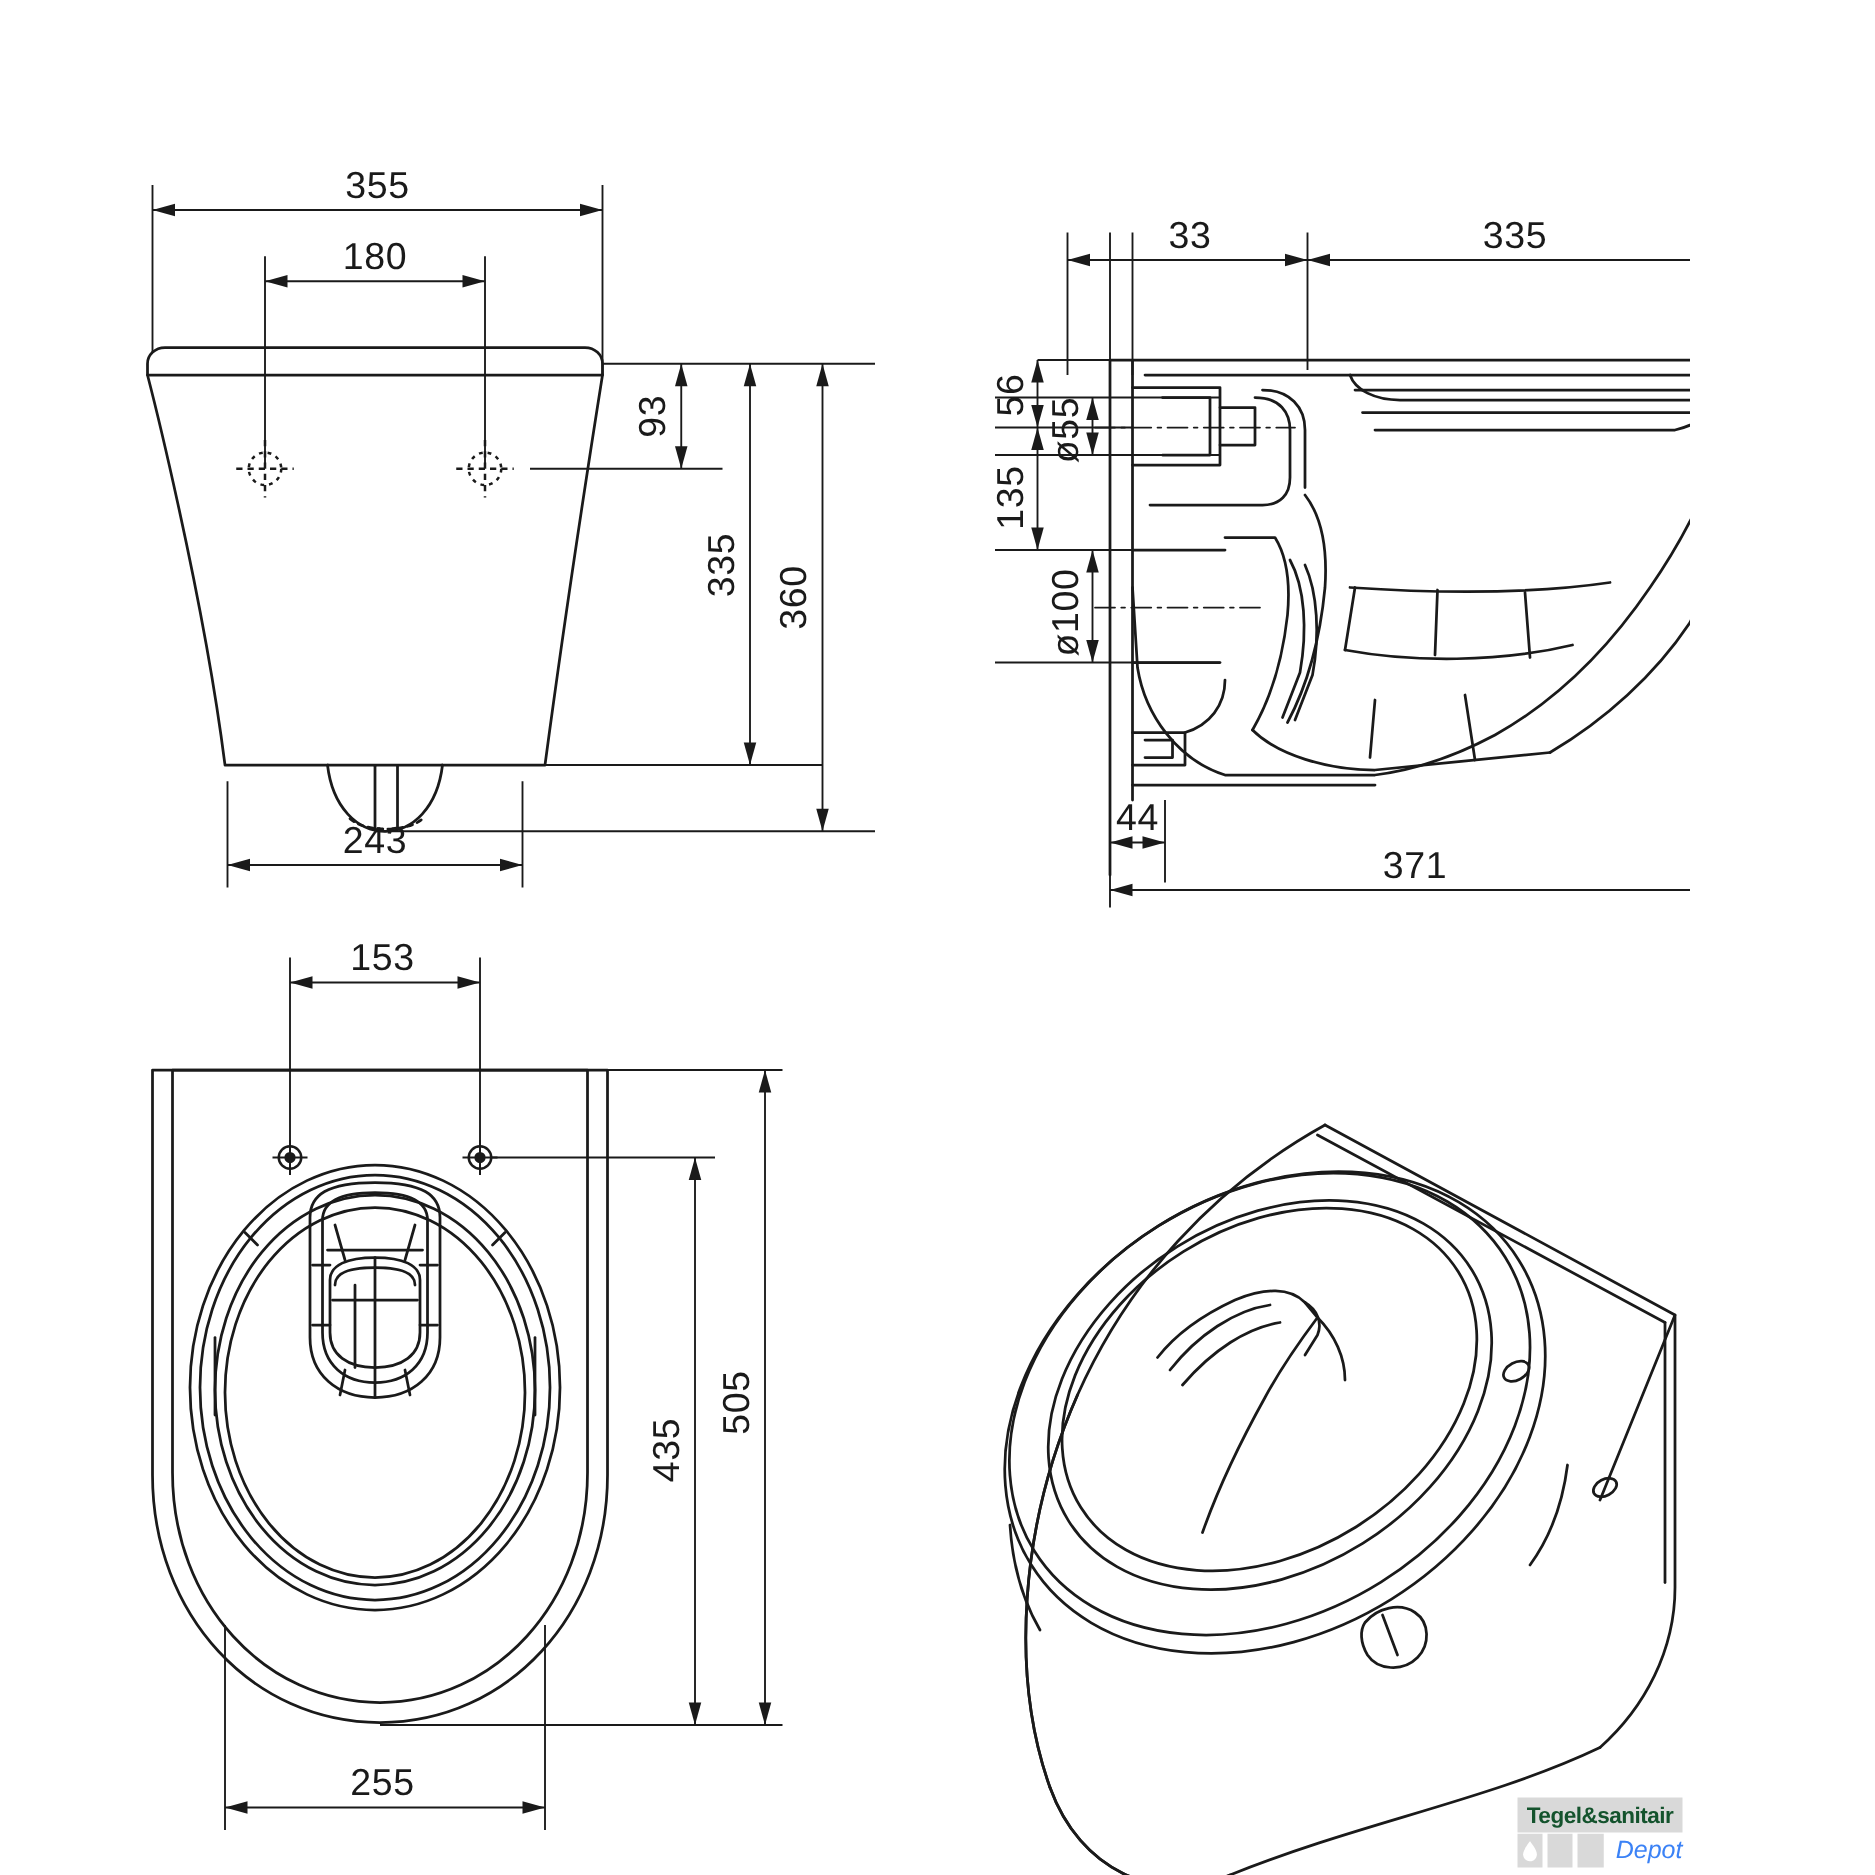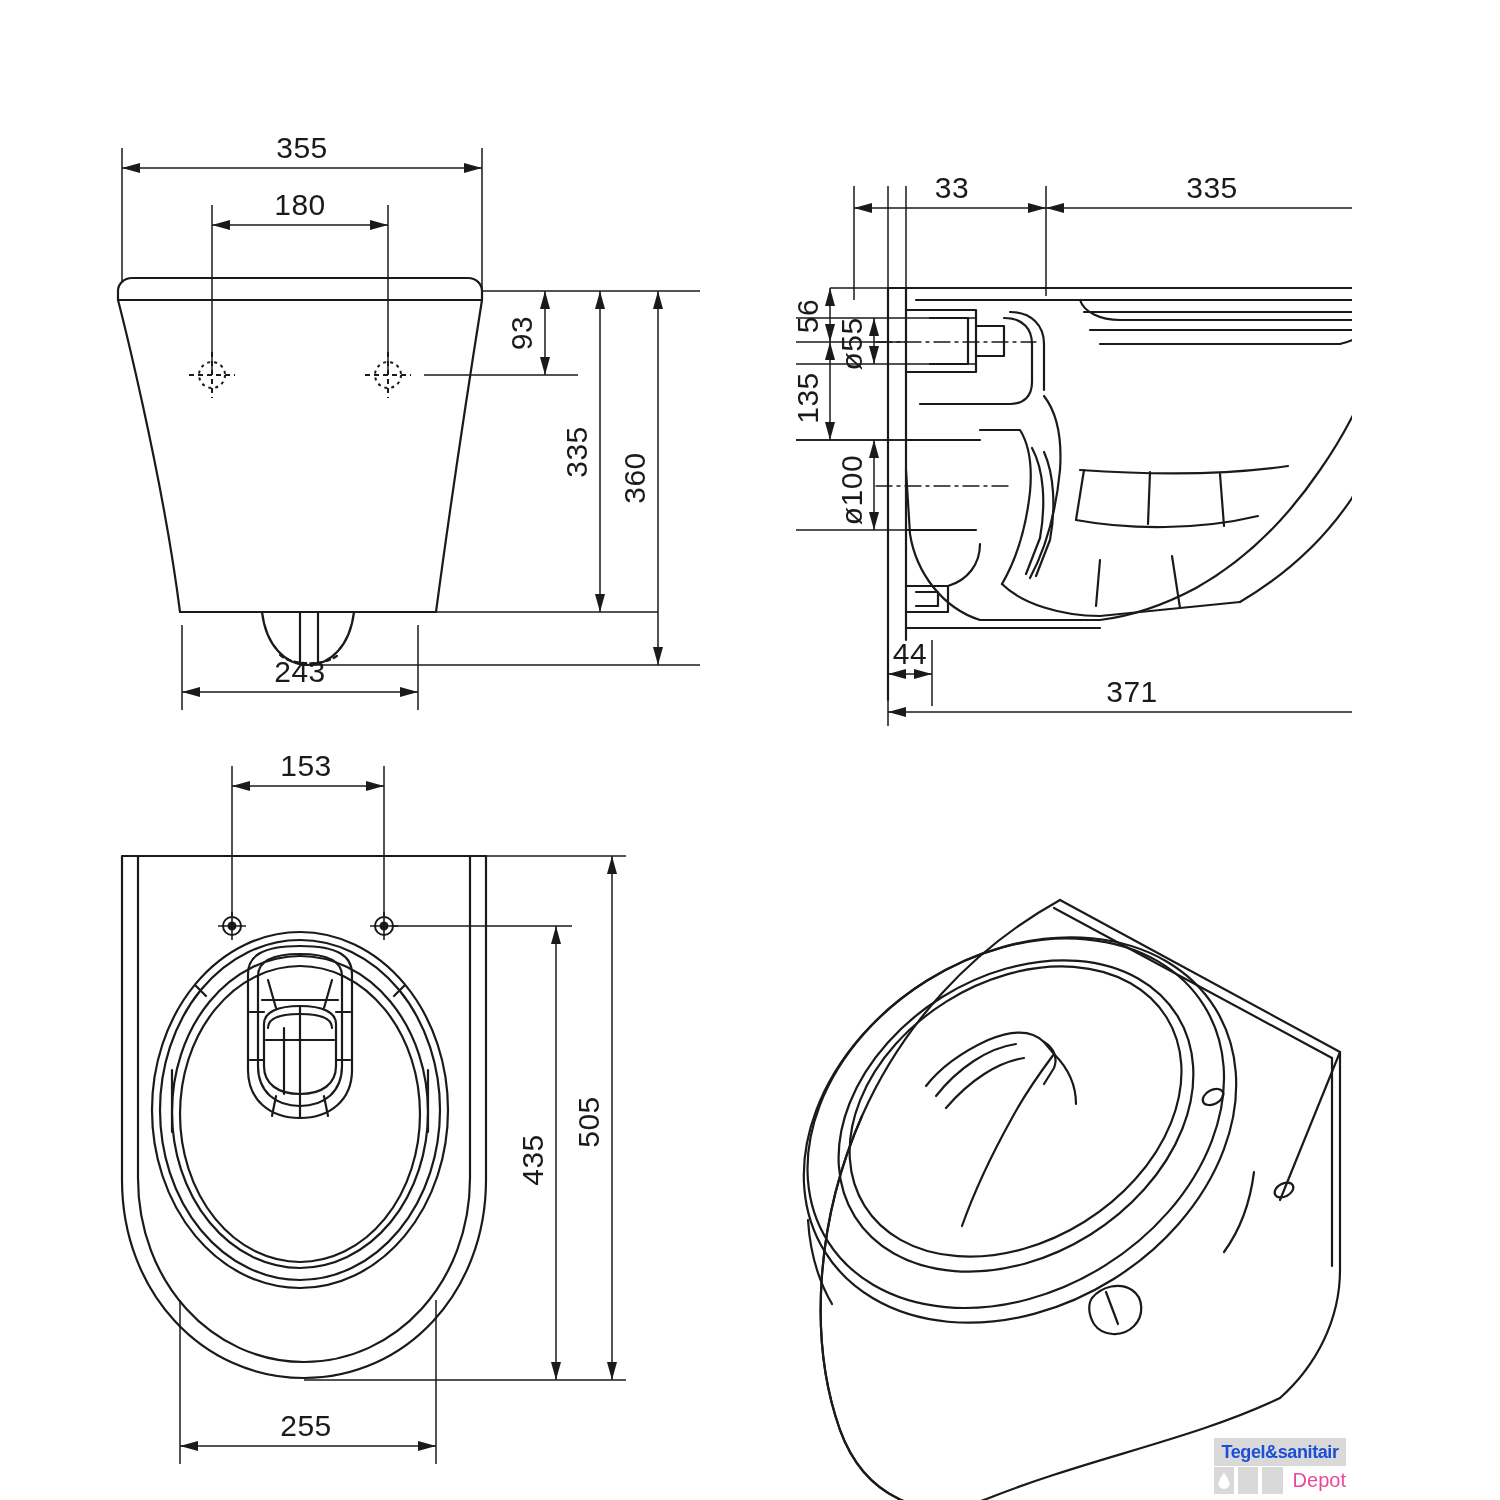--- a/index.html
+++ b/index.html
@@ -3,26 +3,26 @@
 <meta charset="utf-8">
 <style>
   html,body{margin:0;padding:0;background:#ffffff;}
   body{width:1500px;height:1500px;font-family:"Liberation Sans",sans-serif;}
   #sheet{position:relative;width:1352px;height:1500px;background:#fff;overflow:hidden;}
   svg{display:block;}
   .dimtext{font-family:"Liberation Sans",sans-serif;font-size:30px;fill:#1a1a1a;letter-spacing:0.5px;}
   .logo-wrap{position:absolute;right:6px;bottom:6px;width:152px;height:56px;}
   .logo-band{position:absolute;left:20px;top:0;width:132px;height:28px;background:#d9d9d9;
              display:flex;align-items:center;justify-content:center;}
-  .logo-band span{color:#1d4ed8;font-family:"Liberation Sans",sans-serif;font-size:18px;font-weight:bold;letter-spacing:-0.4px;}
+  .logo-band span{color:#14532d;font-family:"Liberation Sans",sans-serif;font-size:18px;font-weight:bold;letter-spacing:-0.4px;}
   .logo-row{position:absolute;left:20px;top:29px;width:132px;height:27px;display:flex;align-items:stretch;}
   .logo-sq{width:26px;height:27px;background:#d9d9d9;margin-right:4px;position:relative;}
   .logo-drop{position:absolute;left:50%;top:50%;transform:translate(-50%,-50%);}
-  .logo-depot{flex:1;display:flex;align-items:center;padding-left:6px;color:#ec4899;
-              font-family:"Liberation Sans",sans-serif;font-size:20px;}
+  .logo-depot{flex:1;display:flex;align-items:center;padding-left:6px;color:#3b82f6;
+              font-family:"Liberation Sans",sans-serif;font-size:20px;font-style:italic;}
 </style>
 </head>
 <body>
 
 <div id="sheet">
 
   <svg style="position:absolute;left:0;top:0;" width="720" height="760" viewBox="0 0 720 760">
     <g fill="none" stroke="#1a1a1a" stroke-width="2.2" stroke-linecap="round" stroke-linejoin="round">
 
       <path d="M118,291

